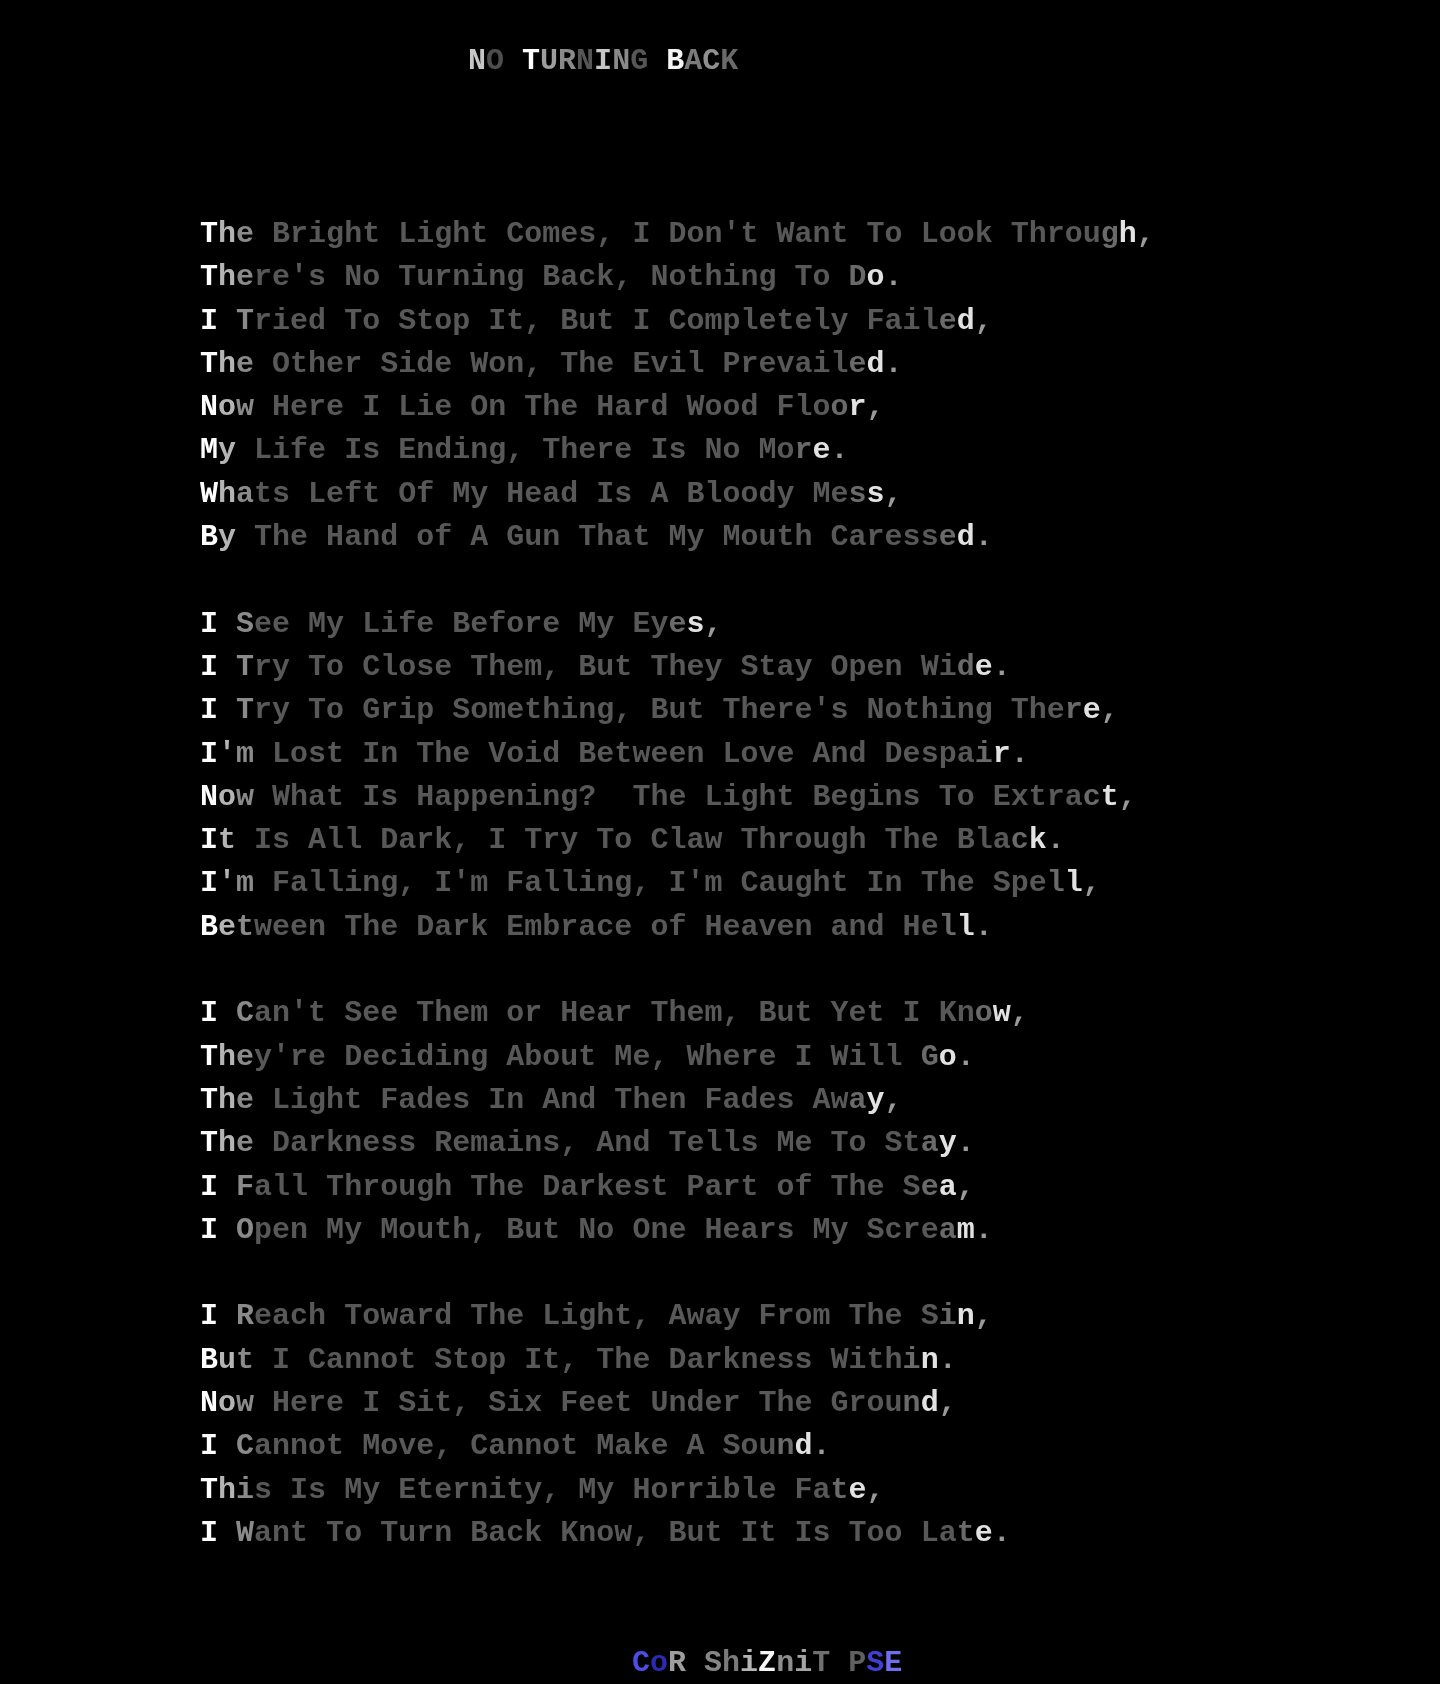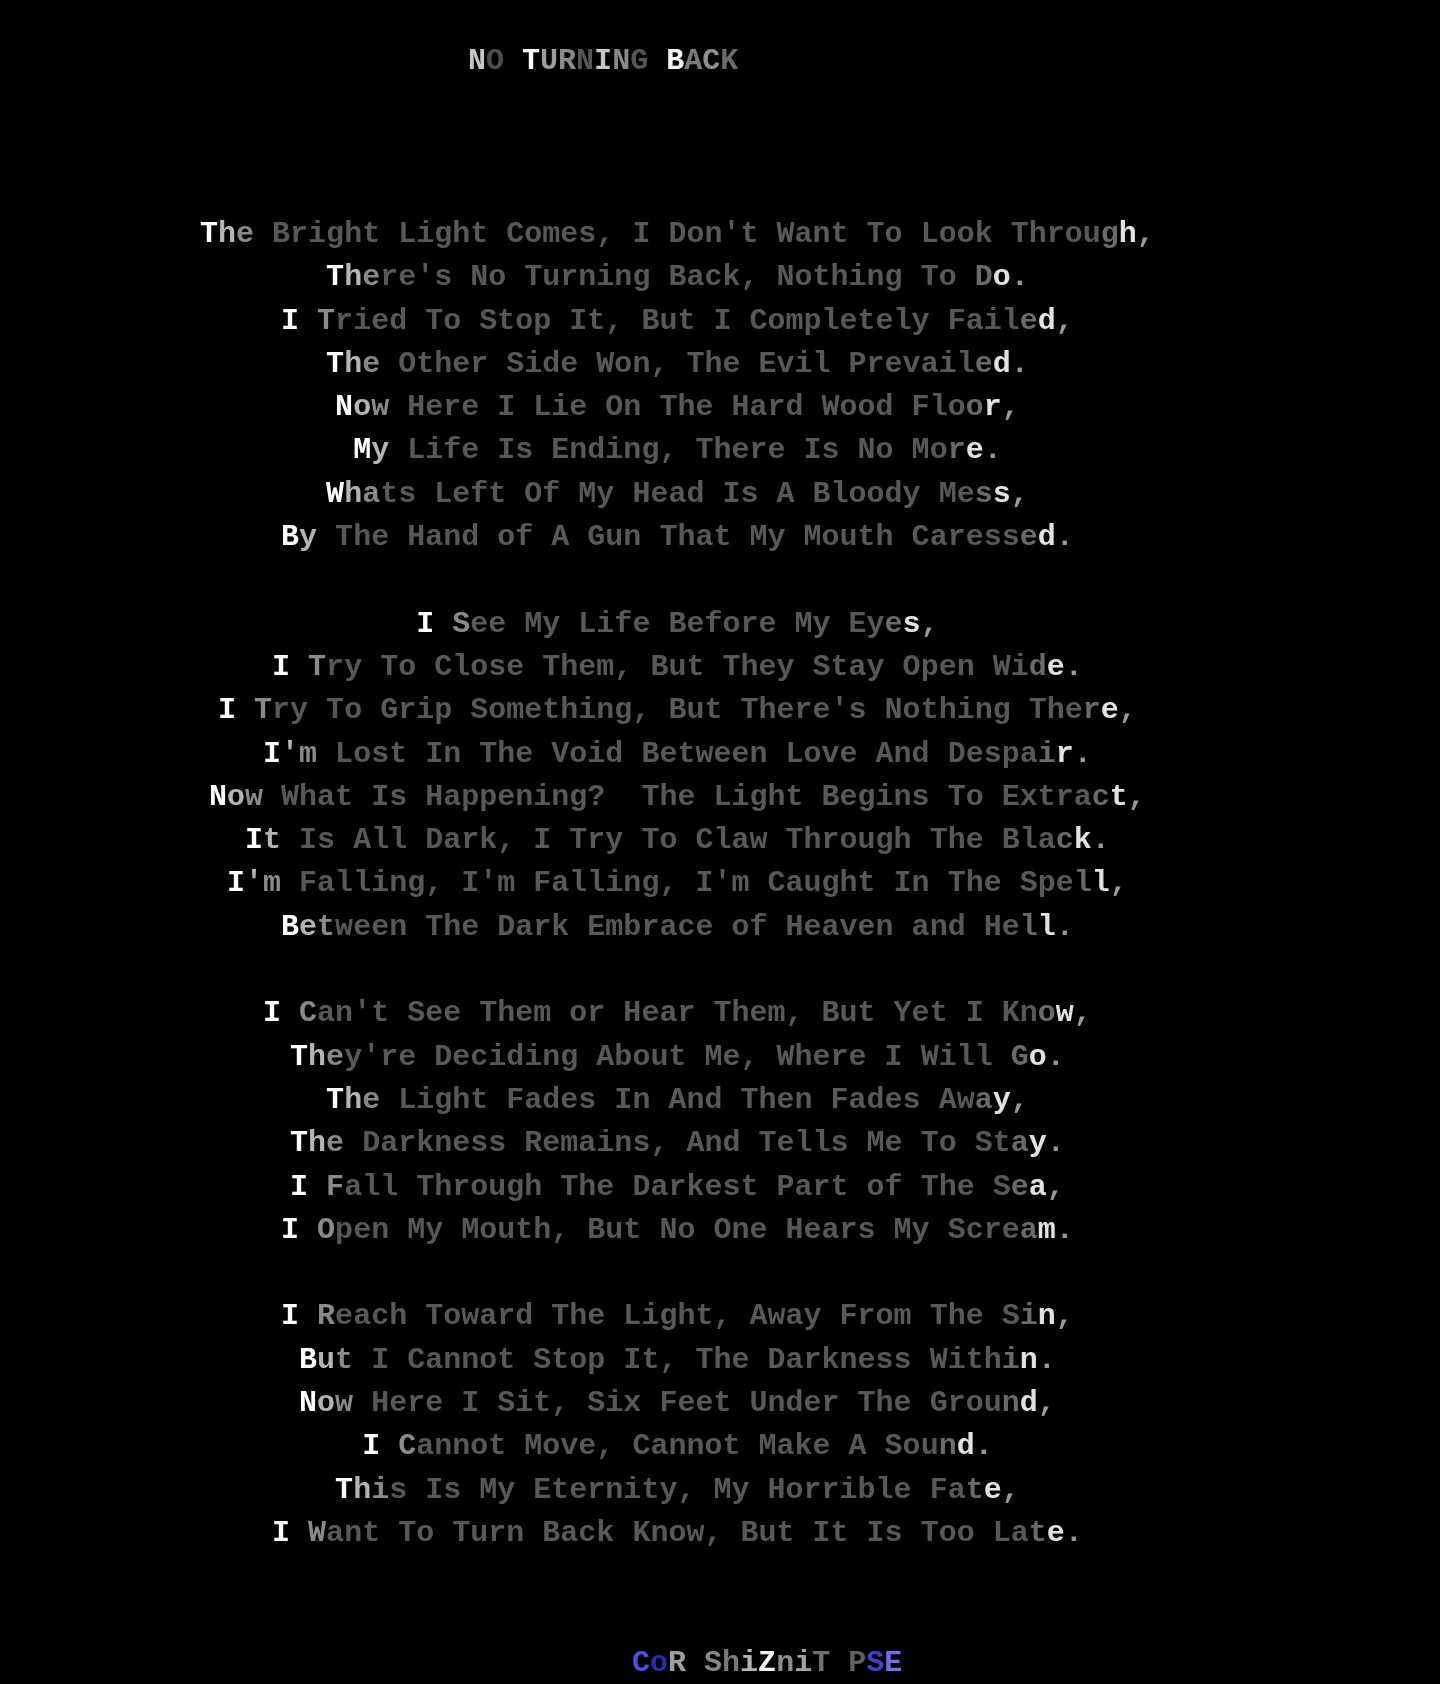--- a/index.html
+++ b/index.html
@@ -25,21 +25,20 @@
   }
   .title-line {
     position: absolute;
     left: 468px;
     top: 40px;
   }
   .poem {
     position: absolute;
     left: 200px;
     top: 213px;
-    text-align: center;
   }
   .stanza {
     margin: 0 0 43.3px 0;
   }
   .footer-line {
     position: absolute;
     left: 632px;
     top: 1642px;
   }
 </style>

